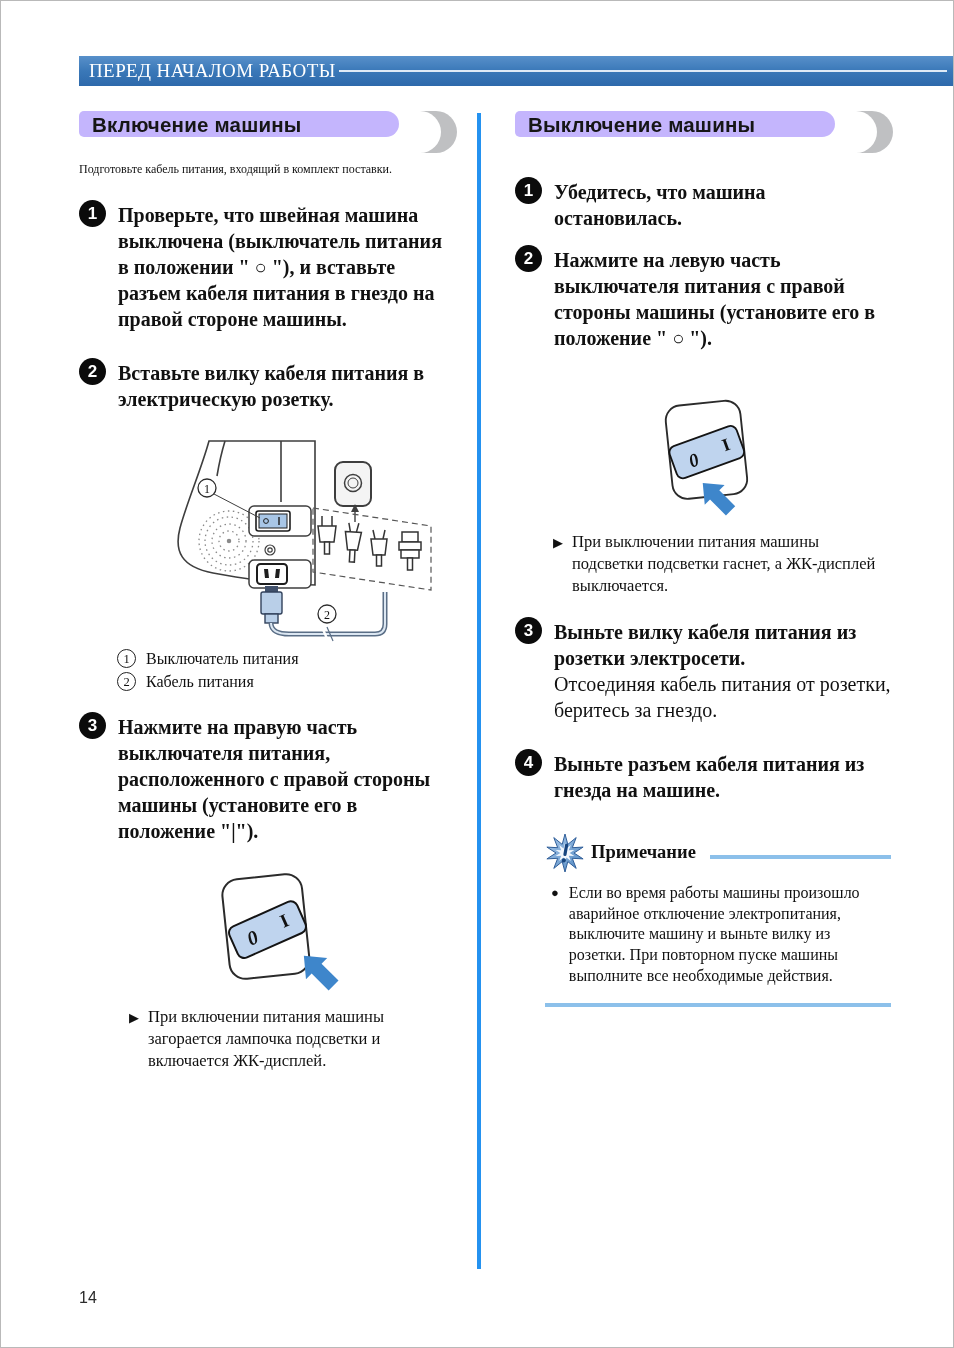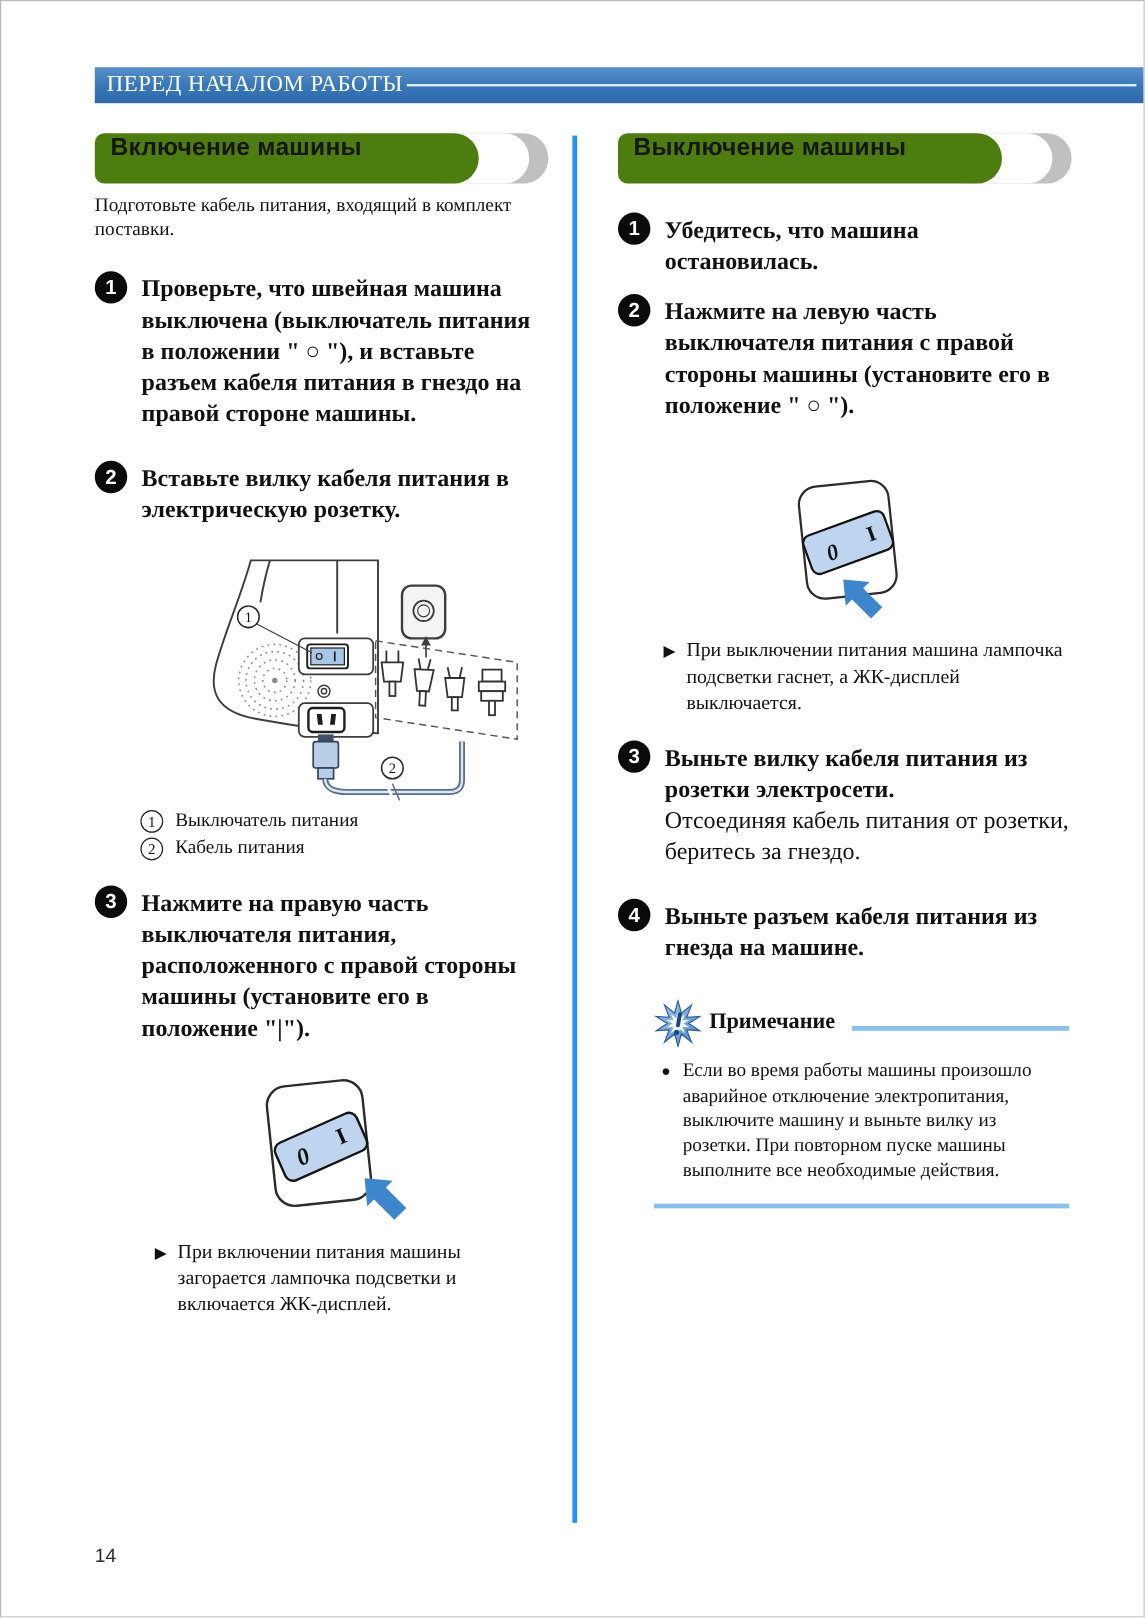--- a/index.html
+++ b/index.html
@@ -14,25 +14,25 @@
   .topbar .rule{flex:1;height:1.5px;background:#eef4fb;opacity:.92;margin-left:3px;margin-right:6px;}
   
   .vdivider{position:absolute;left:476px;top:112px;width:4px;height:1156px;background:#2492f0;}
   
   .col{position:absolute;top:110px;width:378px;}
   .col.left{left:78px;} .col.right{left:514px;}
   
   .title-wrap{position:relative;height:42px;}
   .pill-gray{position:absolute;right:0;top:0;width:110px;height:42px;border-radius:21px;background:#bfc0c2;}
   .pill-white{position:absolute;right:16px;top:0;width:110px;height:42px;border-radius:21px;background:#fff;}
-  .pill-blue{position:absolute;left:0;right:58px;top:0;height:42px;border-radius:8px 21px 21px 8px;
-             background:#4d7c0f;display:flex;align-items:flex-start;}
+  .pill-blue{position:absolute;left:0;right:58px;top:0;height:26px;border-radius:8px 21px 21px 8px;
+             background:#c4b5fd;display:flex;align-items:flex-end;}
   .pill-blue span{font-family:"Liberation Sans",sans-serif;font-weight:bold;font-size:20.5px;
                   color:#161616;padding-left:13px;letter-spacing:.2px;}
-  .intro{margin-top:9px;font-size:16px;line-height:1.28;}
+  .intro{margin-top:9px;font-size:12px;line-height:1.28;}
   
   .step{display:flex;gap:12px;}
   .stepnum{flex:none;width:27px;height:27px;border-radius:50%;background:#0b0b0b;color:#fff;
            font-family:"Liberation Sans",sans-serif;font-weight:bold;font-size:17px;
            line-height:27px;text-align:center;}
   .steptext{font-weight:bold;font-size:20px;line-height:1.3;padding-top:2px;}
   .steptext .sub{font-weight:normal;}
   
   .legend{margin:6px 0 0 38px;}
   .legrow{display:flex;align-items:center;gap:10px;margin-top:4px;font-size:16px;}
@@ -267,21 +267,21 @@
           </g>
         </g>
         <g transform="translate(80,108) rotate(-45)">
           <polygon points="0,-20 15,-2 7,-2 7,22 -7,22 -7,-2 -15,-2" fill="#3e86cb"></polygon>
         </g>
       </svg>
     </div>
 
     <div class="result" style="margin-top:14px;margin-left:38px;">
       <span class="marker">▶</span>
-      <span>При выключении питания машина лампочка подсветки гаснет, а ЖК-дисплей выключается.</span>
+      <span>При выключении питания машины подсветки подсветки гаснет, а ЖК-дисплей выключается.</span>
     </div>
 
     <div class="step" style="margin-top:20px;">
       <div class="stepnum">3</div>
       <div class="steptext">
         <div>Выньте вилку кабеля питания из розетки электросети.</div>
         <div class="sub">Отсоединяя кабель питания от розетки, беритесь за гнездо.</div>
       </div>
     </div>
 

